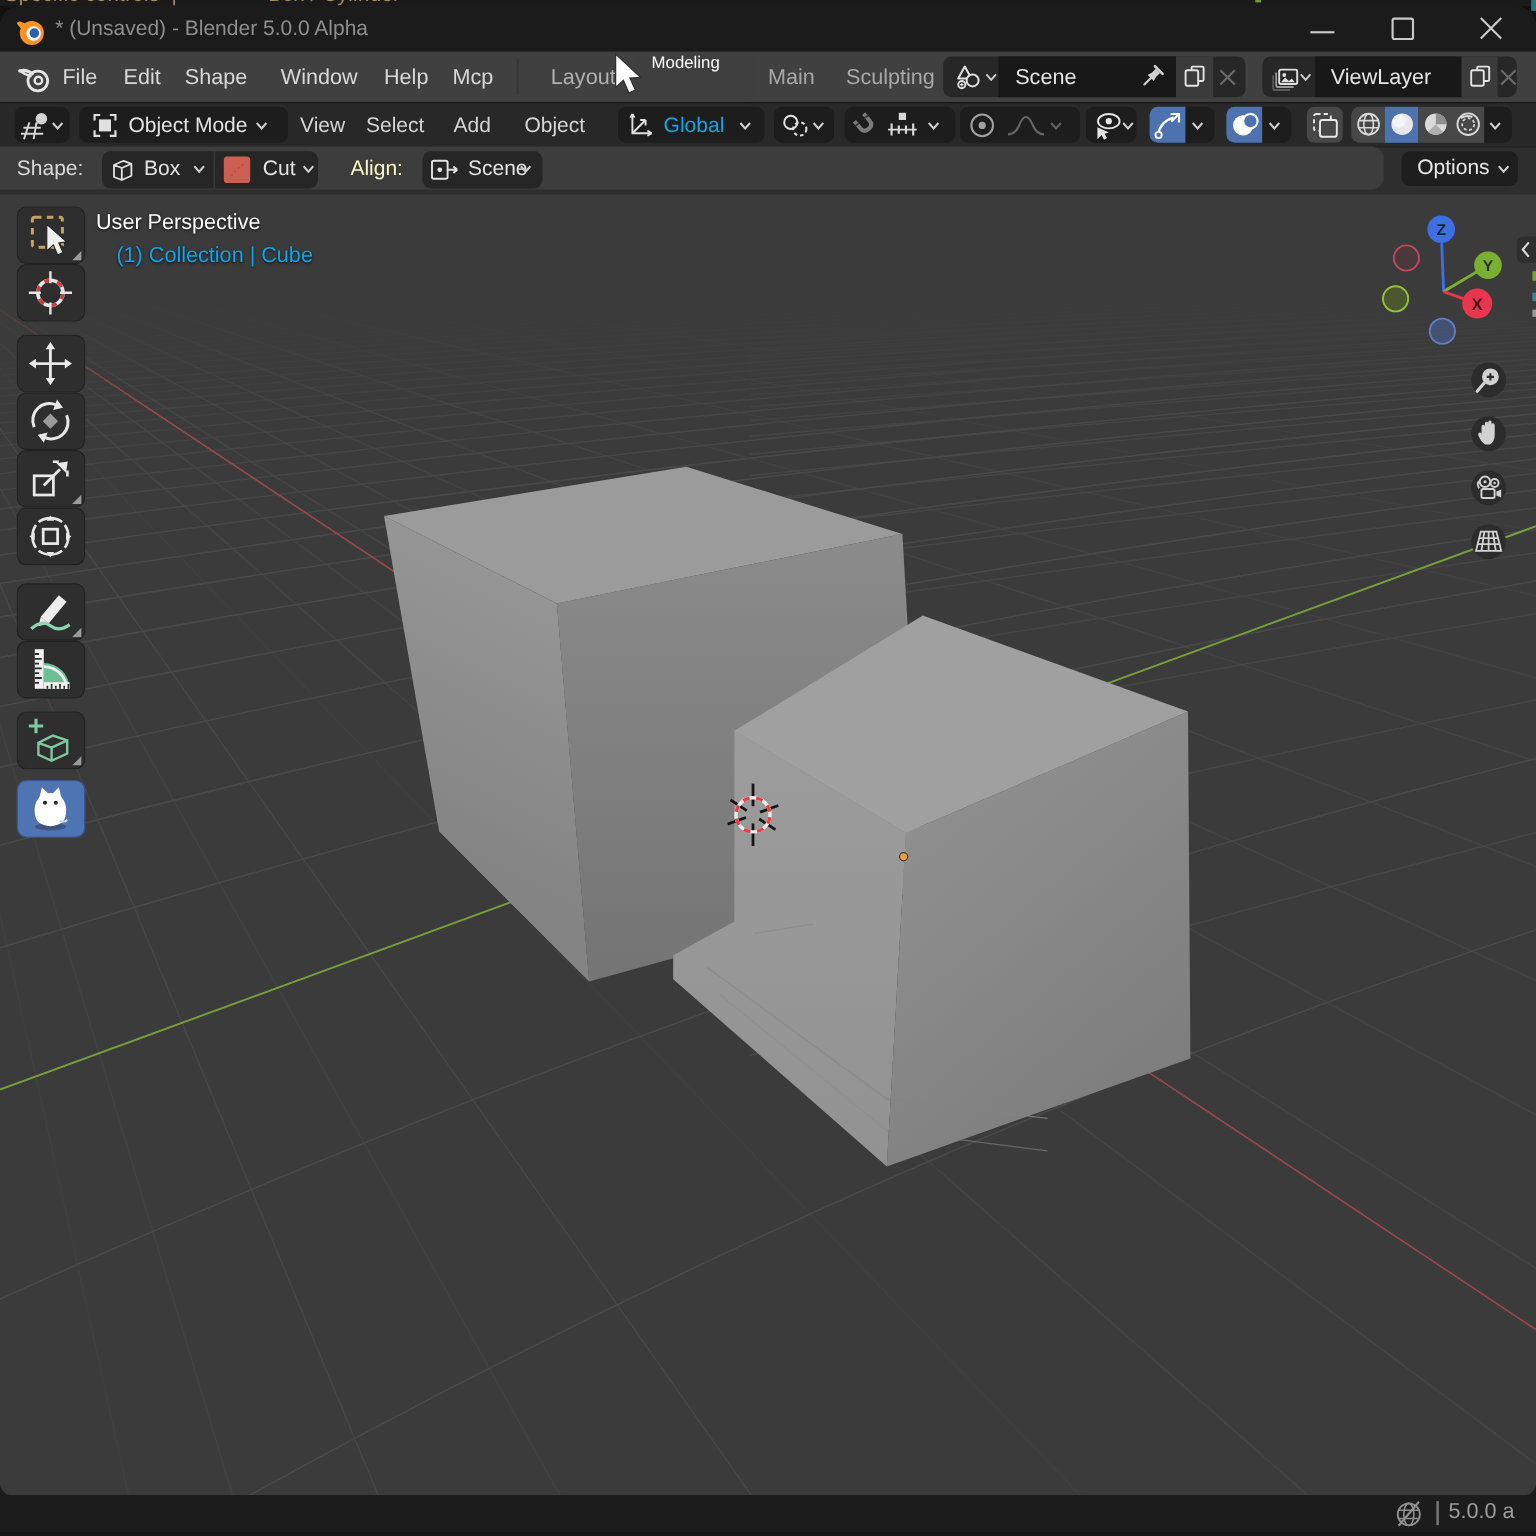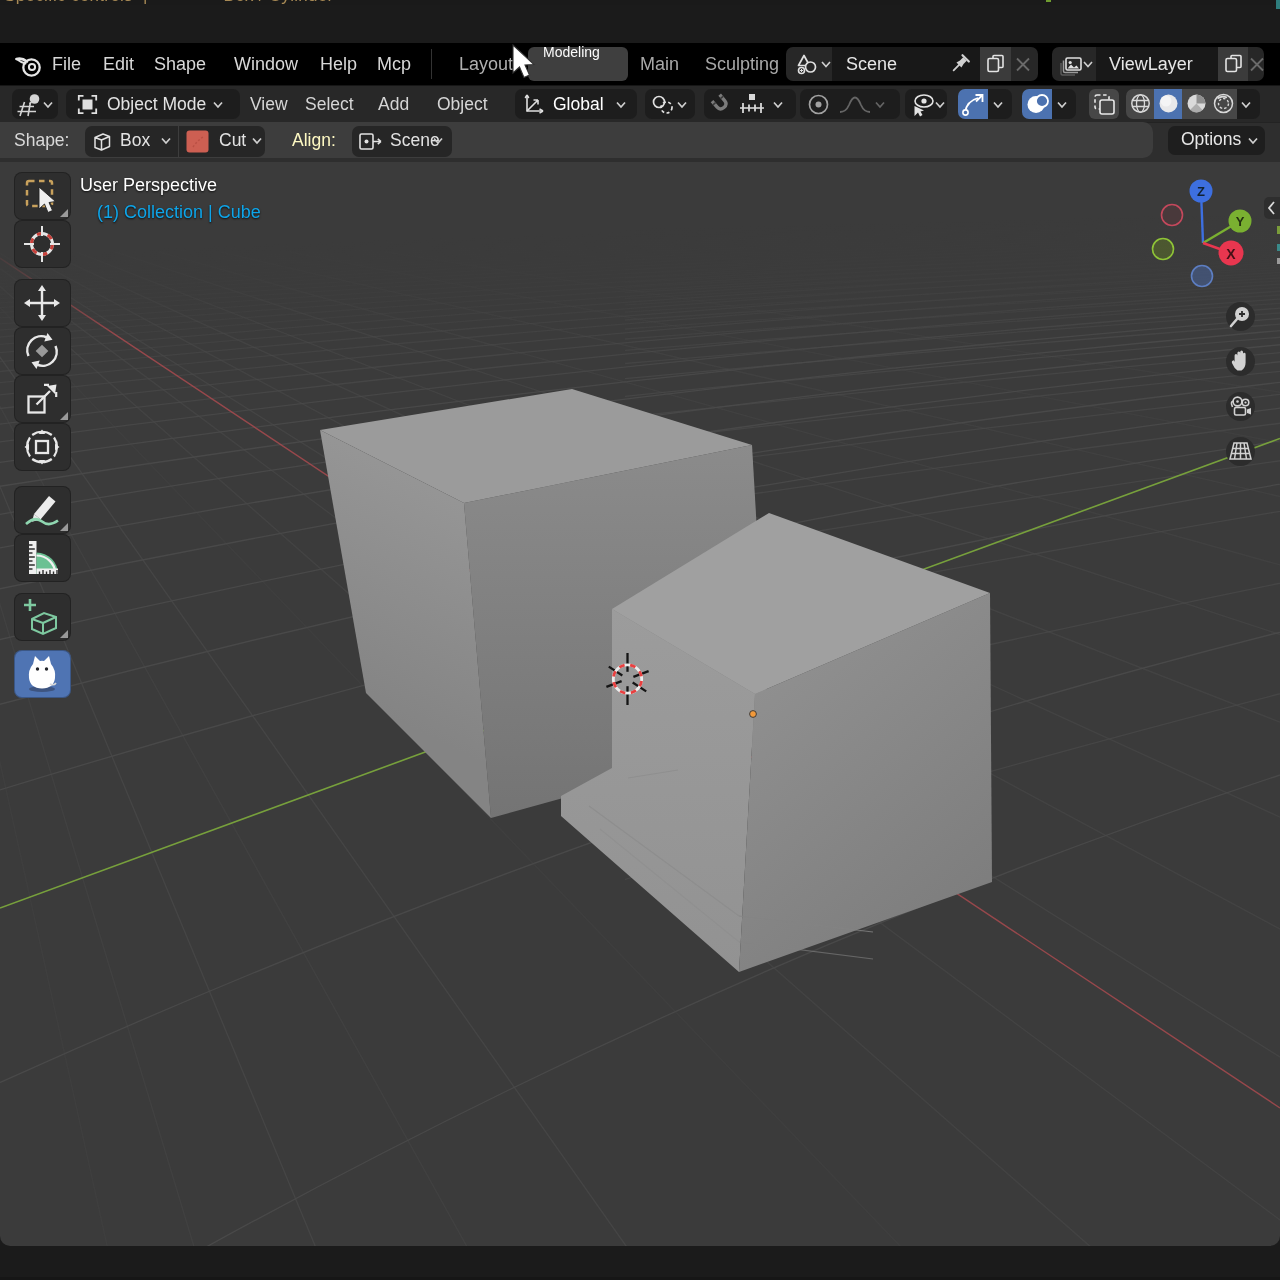--- a/index.html
+++ b/index.html
@@ -1,34 +1,54 @@
 <!DOCTYPE html>
 <html><head><meta charset="utf-8"><style>
 *{margin:0;padding:0;box-sizing:border-box}
 html,body{width:1280px;height:1280px;overflow:hidden;background:#1b1b1b;
  font-family:"Liberation Sans",sans-serif;-webkit-font-smoothing:antialiased}
 .abs{position:absolute}
 #page{position:relative;width:1280px;height:1280px}
 
 #topsliver{left:0;top:0;width:1280px;height:5px;background:#1a1a1a;overflow:hidden}
 #titlebar{left:0;top:5px;width:1280px;height:38px;background:#1b1b1b}
-#menubar{left:0;top:43px;width:1280px;height:42px;background:#000000}
+#menubar{left:0;top:43px;width:1280px;height:42px;background:#404040}
 #hdr{left:0;top:85px;width:1280px;height:37px;background:#282828;border-top:1px solid #161616}
 #toolset{left:0;top:122px;width:1280px;height:40px;background:#2e2e2e;border-top:1px solid #232323}
 #toolsetL{left:0;top:122px;width:1153px;height:36px;background:#3d3d3d;border-radius:0 10px 10px 0}
 #vp{left:0;top:162px;width:1280px;height:1084px;background:#3b3b3b;border-radius:0 0 10px 10px;overflow:hidden}
 #statusbar{left:0;top:1246px;width:1280px;height:31px;background:#1c1c1c}
 #bottomstrip{left:0;top:1277px;width:1280px;height:3px;background:#161616}
 .t{position:absolute;white-space:nowrap}
 </style></head><body>
 <div id="page">
 <div class="abs" id="topsliver">
   <div class="t" style="left:4px;top:-14px;color:#a88a55;font-size:17px;letter-spacing:.3px">Specific controls &nbsp;|&nbsp; ■ &nbsp;&nbsp;&nbsp;&nbsp;&nbsp;&nbsp;&nbsp;&nbsp;&nbsp; Box / Cylinder</div>
 </div>
 
+<div class="abs" id="titlebar">
+      <div style="position:absolute;left:0;top:0;width:14px;height:14px;background:radial-gradient(circle at 14px 14px, transparent 13px, #121212 13px)"></div>
+      <div style="position:absolute;right:0;top:0;width:14px;height:14px;background:radial-gradient(circle at 0 14px, transparent 13px, #121212 13px)"></div>
+  <svg class="abs" style="left:13px;top:9px" width="26" height="26" viewBox="0 0 26 26">
+    <circle cx="13.5" cy="13.5" r="10" fill="#ff9221"></circle>
+    <path d="M1 5.5 Q2 3.5 4.5 4.2 L14 8 L8.5 13.5 Q3.5 9.5 1 5.5 Z" fill="#ff9221"></path>
+    <circle cx="15" cy="14" r="6.1" fill="#f4f4f4"></circle>
+    <circle cx="15.6" cy="13.6" r="4" fill="#2a62ac"></circle>
+  </svg>
+  <div class="t" style="left:46px;top:8px;color:#8e8e8e;font-size:17.5px">* (Unsaved) - Blender 5.0.0 Alpha</div>
+  <svg class="abs" style="left:1090px;top:12px" width="26" height="16">
+        <rect x="2" y="9" width="20" height="1.8" fill="#c9c9c9"></rect>
+      </svg>
+  <svg class="abs" style="left:1158px;top:8px" width="26" height="22">
+        <rect x="2.5" y="2.5" width="17" height="17" fill="none" stroke="#c9c9c9" stroke-width="1.8" rx="1.5"></rect>
+      </svg>
+  <svg class="abs" style="left:1231px;top:8px" width="26" height="22">
+        <path d="M3 2 L20 19 M20 2 L3 19" stroke="#c9c9c9" stroke-width="1.8"></path>
+      </svg>
+</div>
 
 <div class="abs" id="menubar">
   <svg class="abs" style="left:14px;top:10px" width="30" height="26" viewBox="0 0 30 26">
     <circle cx="17.5" cy="14.5" r="8.2" fill="none" stroke="#e6e6e6" stroke-width="2.3"></circle>
     <circle cx="18" cy="14" r="3.1" fill="none" stroke="#e6e6e6" stroke-width="2"></circle>
     <path d="M2.5 6 Q8 4.5 13 8.5" fill="none" stroke="#e6e6e6" stroke-width="2.6" stroke-linecap="round"></path>
     <path d="M2.5 6 Q7 9.5 11.5 10.5" fill="none" stroke="#e6e6e6" stroke-width="2" stroke-linecap="round"></path>
   </svg>
   <div class="t" style="left:52px;top:11px;color:#d8d8d8;font-size:18px">File</div>
       <div class="t" style="left:103px;top:11px;color:#d8d8d8;font-size:18px">Edit</div>
@@ -118,21 +138,21 @@
 <div class="t" style="left:305px;top:8px;color:#d5d5d5;font-size:17.5px">Select</div>
 <div class="t" style="left:378px;top:8px;color:#d5d5d5;font-size:17.5px">Add</div>
 <div class="t" style="left:437px;top:8px;color:#d5d5d5;font-size:17.5px">Object</div>
 <div class="abs" style="left:515px;top:3px;width:122px;height:30px;background:#1d1d1d;border-radius:7px"></div>
 <svg class="abs" style="left:522px;top:6px" width="25" height="25" viewBox="0 0 25 25">
  <path d="M5 3 L5 19 L21 19" fill="none" stroke="#e0e0e0" stroke-width="1.6"></path>
  <path d="M5 19 L16 8 M16 8 L16 12.5 M16 8 L11.5 8" fill="none" stroke="#e0e0e0" stroke-width="1.6"></path>
  <path d="M21 19 L17.5 16.8 M21 19 L17.5 21.2" fill="none" stroke="#e0e0e0" stroke-width="1.5"></path>
  <path d="M5 3 L3.2 6 M5 3 L6.8 6" fill="none" stroke="#e0e0e0" stroke-width="1.5"></path>
 </svg>
-<div class="t" style="left:553px;top:8px;color:#ffffff;font-size:17.5px">Global</div>
+<div class="t" style="left:553px;top:8px;color:#0ea5e9;font-size:17.5px">Global</div>
 <svg class="abs" style="left:615px;top:14px;opacity:1" width="12" height="10">
         <path d="M2 2.5 L6 7 L10 2.5" fill="none" stroke="#cfcfcf" stroke-width="1.7"></path>
       </svg>
 <div class="abs" style="left:645px;top:3px;width:50px;height:30px;background:#1d1d1d;border-radius:7px"></div>
 <svg class="abs" style="left:650px;top:6px" width="26" height="25" viewBox="0 0 26 25">
  <circle cx="9" cy="10" r="5.5" fill="none" stroke="#e0e0e0" stroke-width="1.7"></circle>
  <circle cx="16.5" cy="15.5" r="5.5" fill="none" stroke="#e0e0e0" stroke-width="1.7" stroke-dasharray="3 2.4"></circle>
 </svg>
 <svg class="abs" style="left:676px;top:14px;opacity:1" width="12" height="10">
         <path d="M2 2.5 L6 7 L10 2.5" fill="none" stroke="#cfcfcf" stroke-width="1.7"></path>
@@ -552,20 +572,30 @@
 <div class="abs" style="left:1225.5px;top:274.5px;width:29px;height:29px;border-radius:50%;background:#2c2c2c">
         <svg width="29" height="29" viewBox="0 0 29 29" style="position:absolute;left:0;top:0">
  <path d="M8 6 L21 6 L25 22 L4 22 Z M11 6 L8.5 22 M14.5 6 L14.5 22 M18 6 L20.5 22 M6.8 11.5 L22.3 11.5 M5.6 16.5 L23.5 16.5" fill="none" stroke="#d2d2d2" stroke-width="1.5"></path>
         </svg>
       </div>
 <div class="abs" style="left:1264px;top:35px;width:16px;height:22px;background:#2e2e2e;border-radius:5px 0 0 5px"><svg width="16" height="22">
           <path d="M10 5 L5 11 L10 17" fill="none" stroke="#d8d8d8" stroke-width="1.8"></path>
         </svg></div>
 </div>
 
+<div class="abs" id="statusbar">
+  <svg class="abs" style="left:1162px;top:4px" width="26" height="24" viewBox="0 0 26 24">
+    <circle cx="12" cy="12" r="9.2" fill="none" stroke="#909090" stroke-width="1.5"></circle>
+    <ellipse cx="12" cy="12" rx="4.2" ry="9.2" fill="none" stroke="#909090" stroke-width="1.3"></ellipse>
+    <path d="M3.2 8.6 L20.8 8.6 M3.2 15.4 L20.8 15.4" stroke="#909090" stroke-width="1.3"></path>
+    <path d="M3.5 21.5 L20.5 1.5" stroke="#909090" stroke-width="1.8"></path>
+  </svg>
+  <div class="abs" style="left:1197px;top:5px;width:2px;height:20px;background:#7a7a7a"></div>
+  <div class="t" style="left:1207px;top:3px;color:#9c9c9c;font-size:18px">5.0.0 a</div>
+</div>
 <div class="abs" id="bottomstrip"></div>
 
 <div class="abs" style="left:1046px;top:0;width:5px;height:2px;background:#6f9c2f"></div>
 <div class="abs" style="left:1276px;top:0;width:4px;height:9px;background:#2e7d7d"></div>
 <div class="abs" style="left:1277px;top:226px;width:3px;height:8px;background:#7a9c3a"></div>
 <div class="abs" style="left:1277px;top:244px;width:3px;height:7px;background:#3a8a8a"></div>
 <div class="abs" style="left:1277px;top:258px;width:3px;height:6px;background:#9a9a9a"></div>
 
 <svg class="abs" style="left:509px;top:44px;z-index:50" width="34" height="40" viewBox="0 0 34 40">
   <path d="M4 1 L4 29 L10.5 23 L15 33.5 L20.5 31 L16 21 L25 20.5 Z" fill="#ffffff" stroke="#333" stroke-width="1.1"></path>

